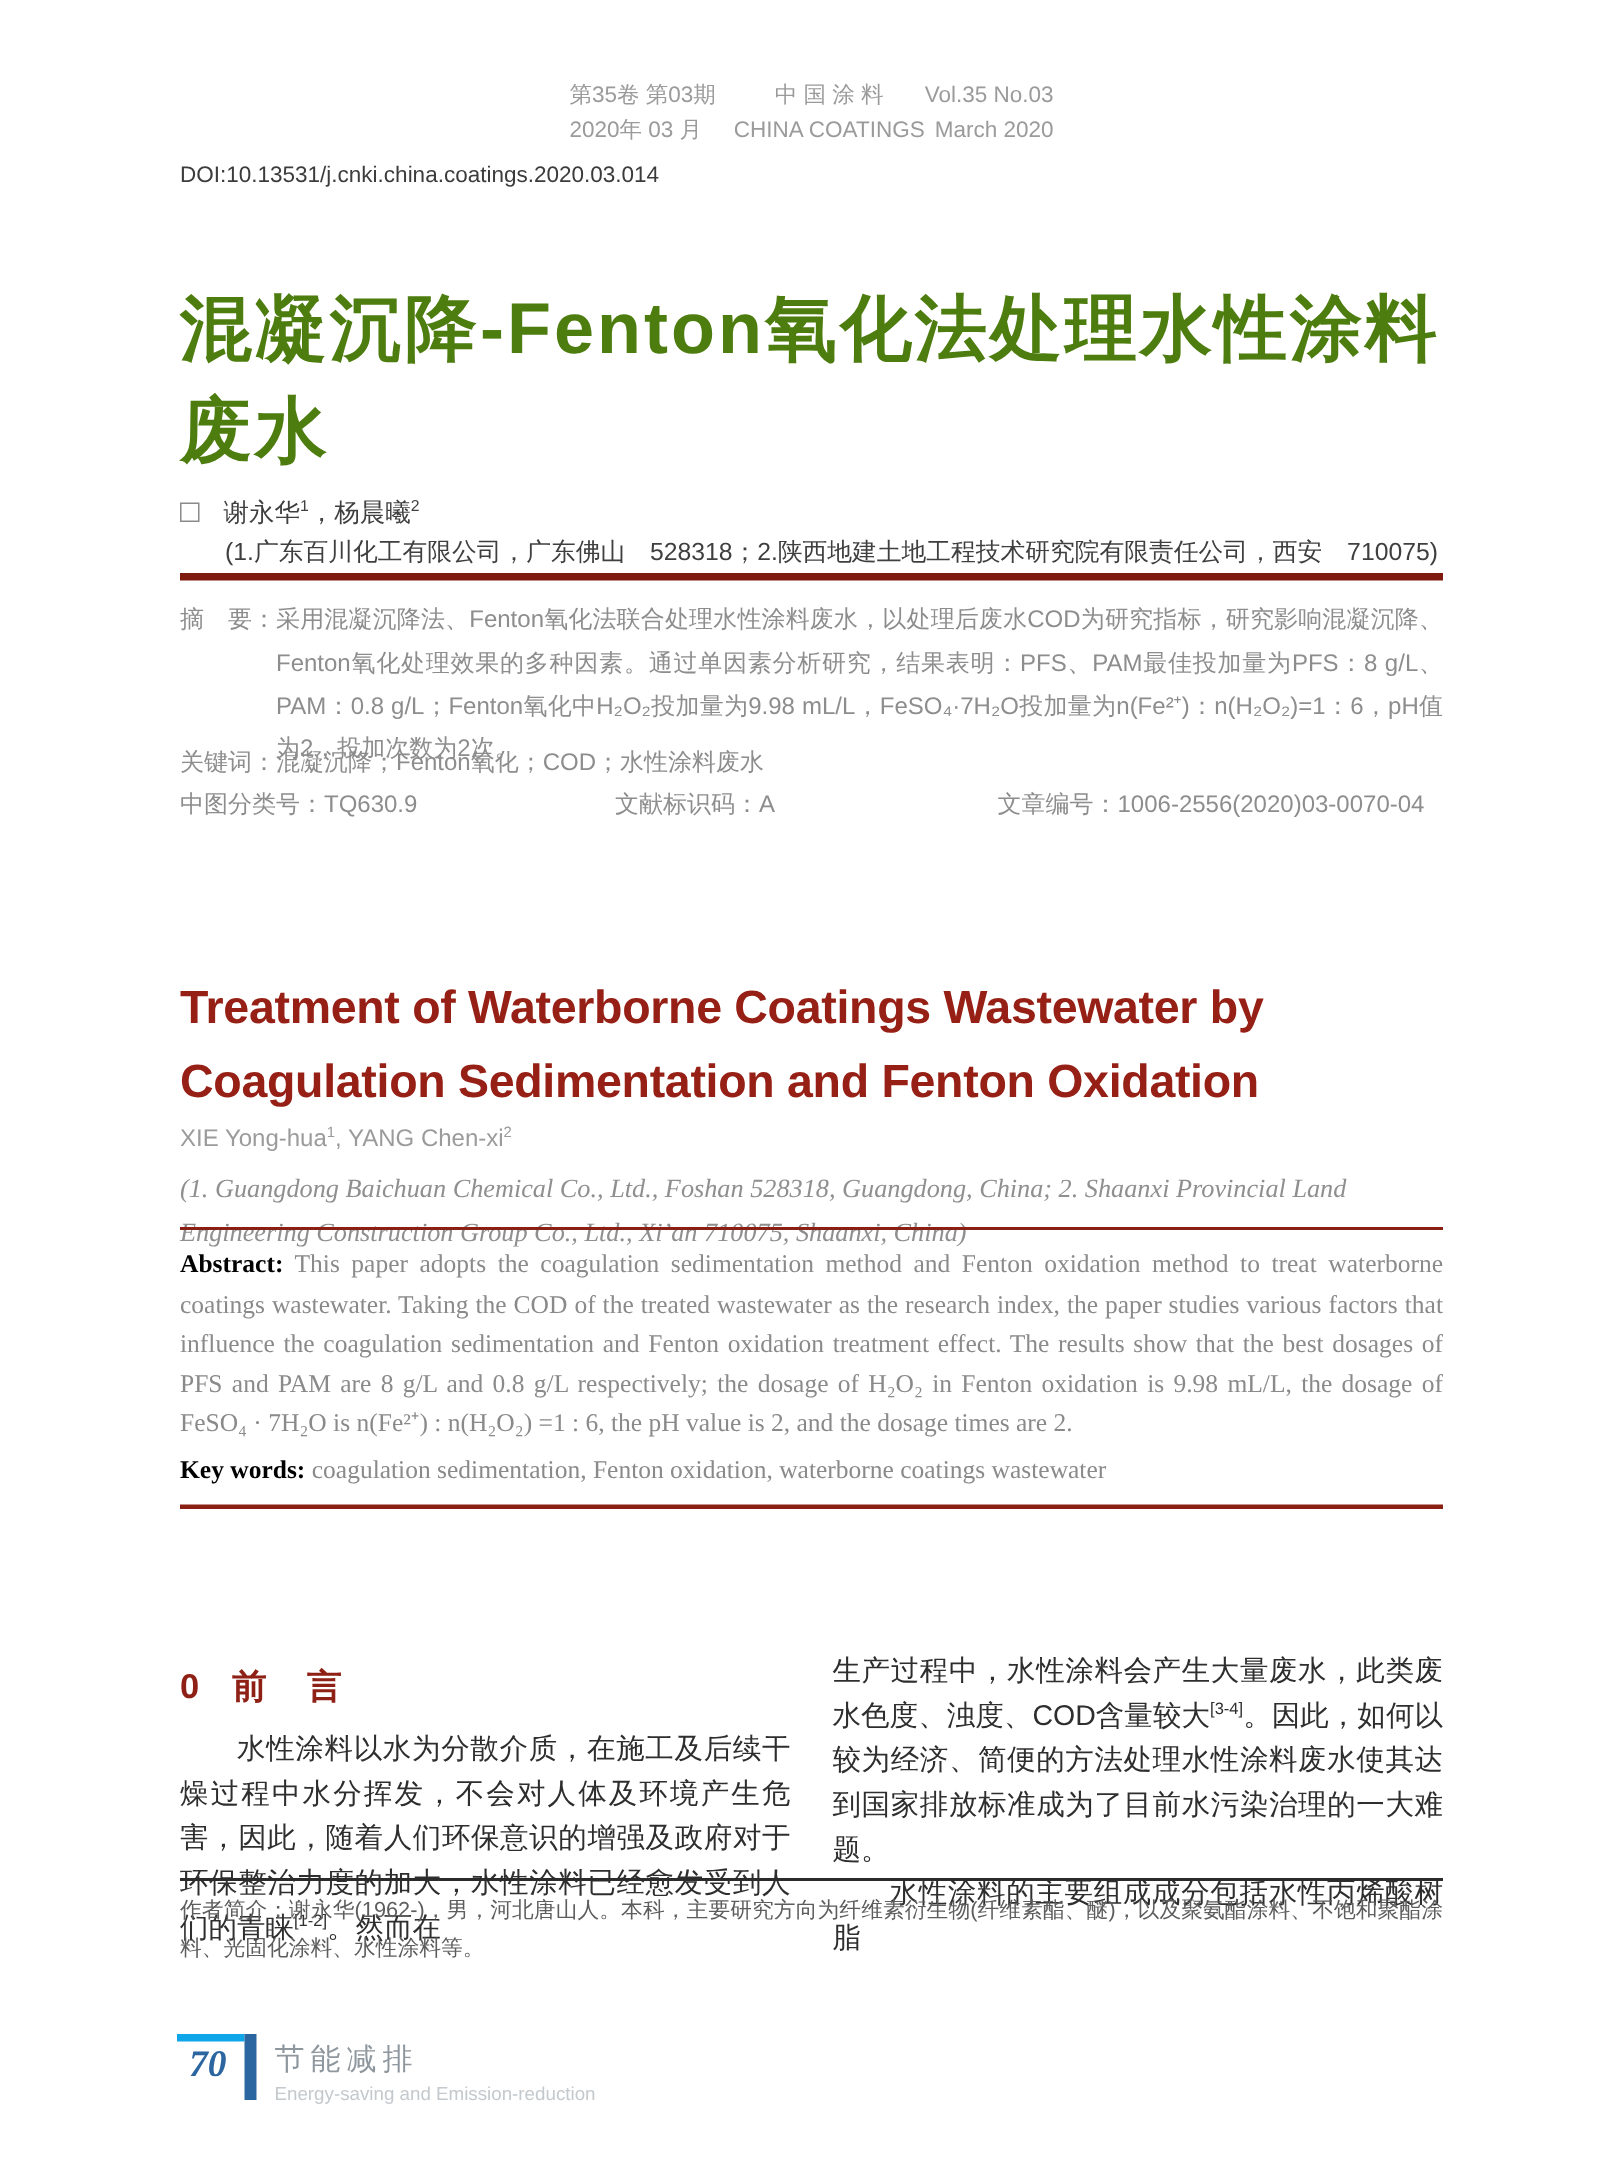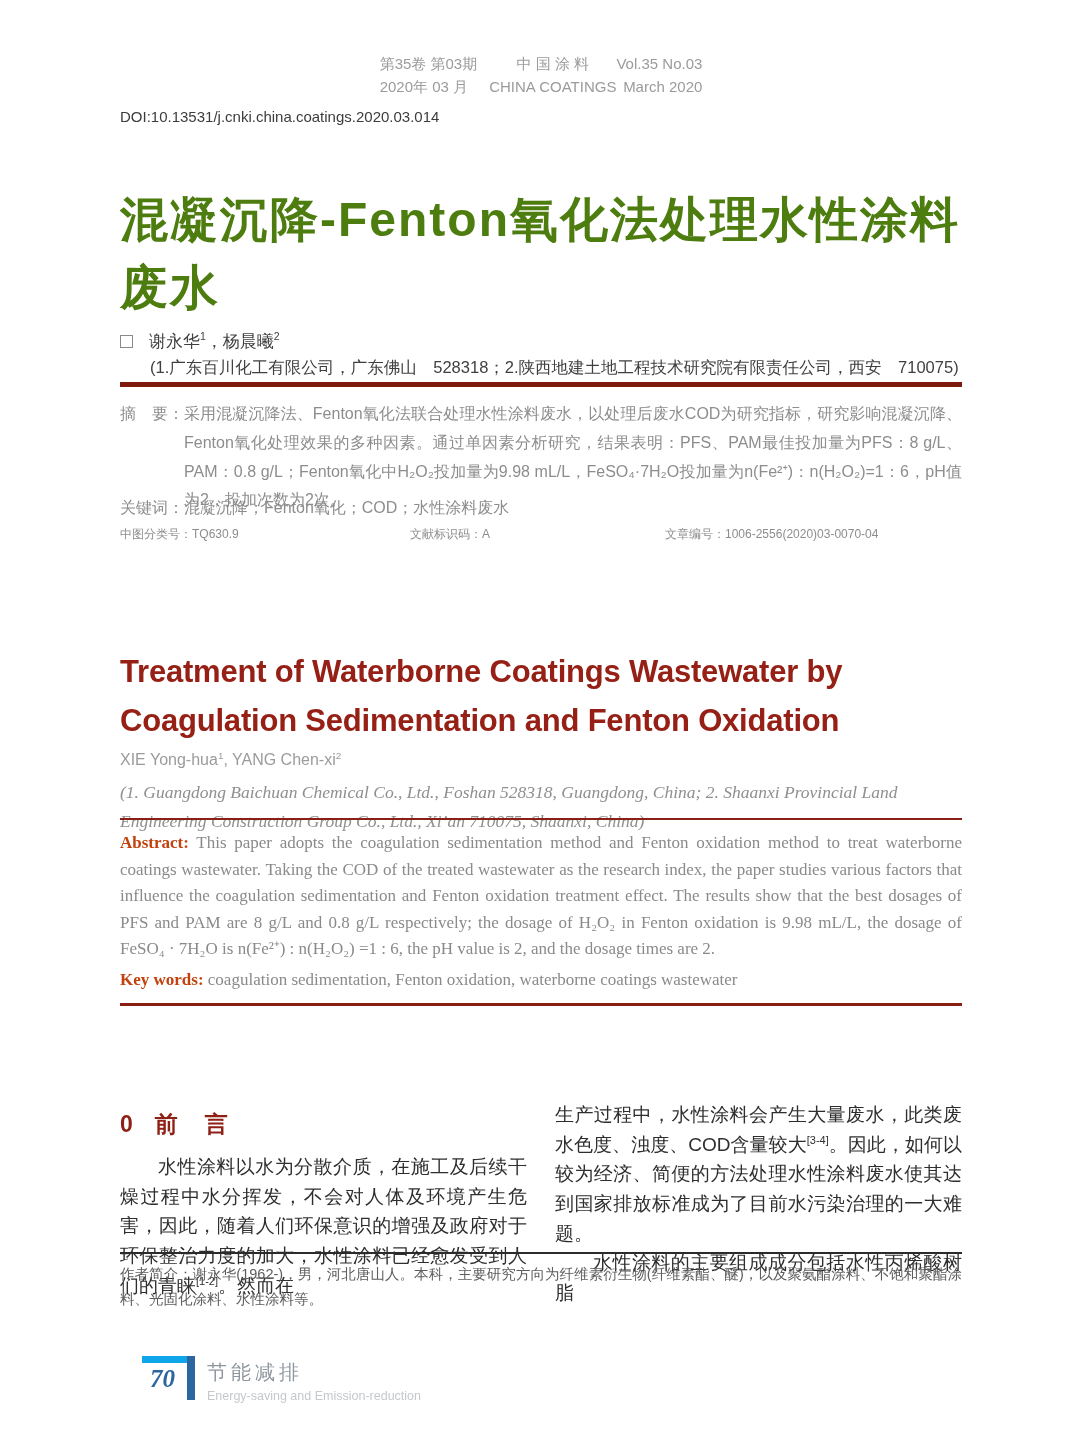--- a/index.html
+++ b/index.html
@@ -28,57 +28,57 @@
     border:1.5px solid #8a8a8a; margin-right:16px; vertical-align:-1px; }
   sup { font-size:0.62em; vertical-align:super; }
   .affil-cn { top:357px; left:150px; color:#3f3f3f; font-size:16.5px; }
   .rule-thick { top:382px; height:5px; background:#7e1a0e; }
 
   
   .abstract-cn { top:400px; display:flex; color:#8d8d8d; font-size:16px; line-height:1.8; }
   .abs-label { flex:0 0 64px; white-space:nowrap; }
   .abs-text { flex:1; text-align:justify; }
   .keywords-cn { top:498px; color:#8d8d8d; font-size:16px; }
-  .classification { top:526px; display:flex; color:#8d8d8d; font-size:12px; }
+  .classification { top:526px; display:flex; color:#8d8d8d; font-size:16px; }
   .clc-item1 { width:290px; }
   .clc-item2 { width:255px; }
 
   
   .title-en { top:648px; color:#962015; font-size:31px; font-weight:bold;
     line-height:1.58; letter-spacing:-0.2px; }
   .authors-en { top:750px; color:#9b9b9b; font-size:16px; }
   .affil-en { top:778px; color:#8f8f8f; font-size:17.5px; font-style:italic;
     font-family:"Liberation Serif", serif; line-height:1.65; }
   .rule-thin-red { top:818px; height:2px; background:#8a2014; }
 
   
   .en-abs-block { top:830px; font-family:"Liberation Serif", serif;
     color:#8a8a8a; font-size:17px; line-height:1.56; }
   .en-abs-block p { text-align:justify; }
-  .en-abs-block b { color:#c2410c; }
+  .en-abs-block b { color:#000000; }
   .keywords-en { margin-top:4px; }
   .rule-red2 { margin-top:10px; height:2.5px; background:#8a2014; }
 
   
   .body-cols { top:1100px; display:flex; gap:28px; color:#2e2e2e;align-items:center; }
   .col { flex:1; font-size:19px; line-height:1.56; text-align:justify; }
   .sec-heading { color:#8e2015; font-weight:bold; font-size:23px;
     letter-spacing:2px; margin-bottom:9px; }
   .sec-num { margin-right:20px; }
   .col p { margin:0; }
   .indent { text-indent:2em; }
   .cite { font-size:11px; vertical-align:super; }
 
   
   .foot-rule { top:1252px; height:2px; background:#2b2b2b; }
   .footnotes { top:1262px; color:#5d5d5d; font-size:14.5px; line-height:1.72; text-align:justify; }
 
   
   .footer { top:1356px; left:118px; right:110px; display:flex; align-items:flex-start; }
-  .pn-box { border-top:7px solid #0ea5e9; padding:2px 12px 0 8px;margin-left:24px; }
+  .pn-box { border-top:5px solid #0ea5e9; padding:2px 12px 0 8px; }
   .pn { font-family:"Liberation Serif", serif; font-style:italic; font-weight:bold;
     font-size:25px; color:#2c66a0; }
   .pn-bar { width:8px; height:44px; background:#2c66a0; }
   .sec-names { margin-left:12px; padding-top:3px; }
   .sec-cn { color:#8f979e; font-size:20px; letter-spacing:4px; }
   .sec-en { color:#c4c9cd; font-size:12.5px; margin-top:3px; }
 </style>
 </head>
 <body>
 

